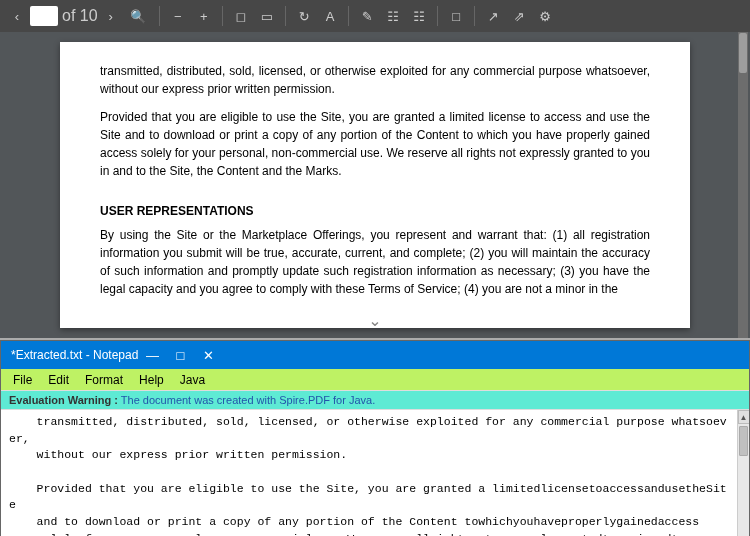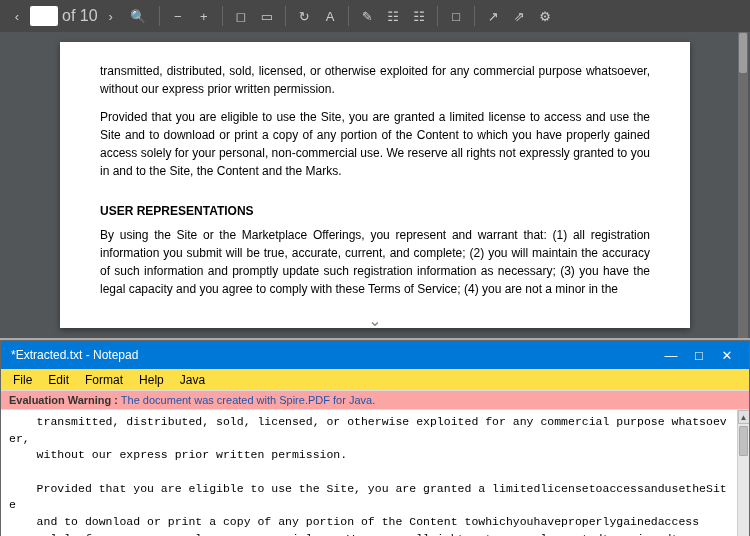--- a/index.html
+++ b/index.html
@@ -145,21 +145,20 @@
       flex-direction: column;
       border: 1px solid #666;
       margin-top: 2px;
     }
 
     .notepad-titlebar {
       background: #0078d7;
       height: 28px;
       display: flex;
       align-items: center;
-      justify-content: space-between;
       padding: 0 8px 0 10px;
       flex-shrink: 0;
     }
 
     .notepad-title {
       color: #fff;
       font-size: 12px;
       font-family: 'Segoe UI', Arial, sans-serif;
     }
 
@@ -175,39 +174,39 @@
       width: 28px;
       height: 28px;
       font-size: 13px;
       cursor: pointer;
       display: flex;
       align-items: center;
       justify-content: center;
     }
 
     .notepad-menubar {
-      background: #fde047;
+      background: #bef264;
       height: 22px;
       display: flex;
       align-items: center;
       padding: 0 4px;
       border-bottom: 1px solid #ddd;
       flex-shrink: 0;
     }
 
     .menu-item {
       padding: 2px 8px;
       font-size: 12px;
       color: #000;
       cursor: pointer;
       border-radius: 2px;
     }
 
     .notepad-warning {
-      background: #fca5a5;
+      background: #5eead4;
       padding: 3px 8px;
       font-size: 11px;
       color: #444;
       border-bottom: 1px solid #ddd;
       flex-shrink: 0;
     }
 
     .warning-label {
       color: #333;
       font-weight: bold;

